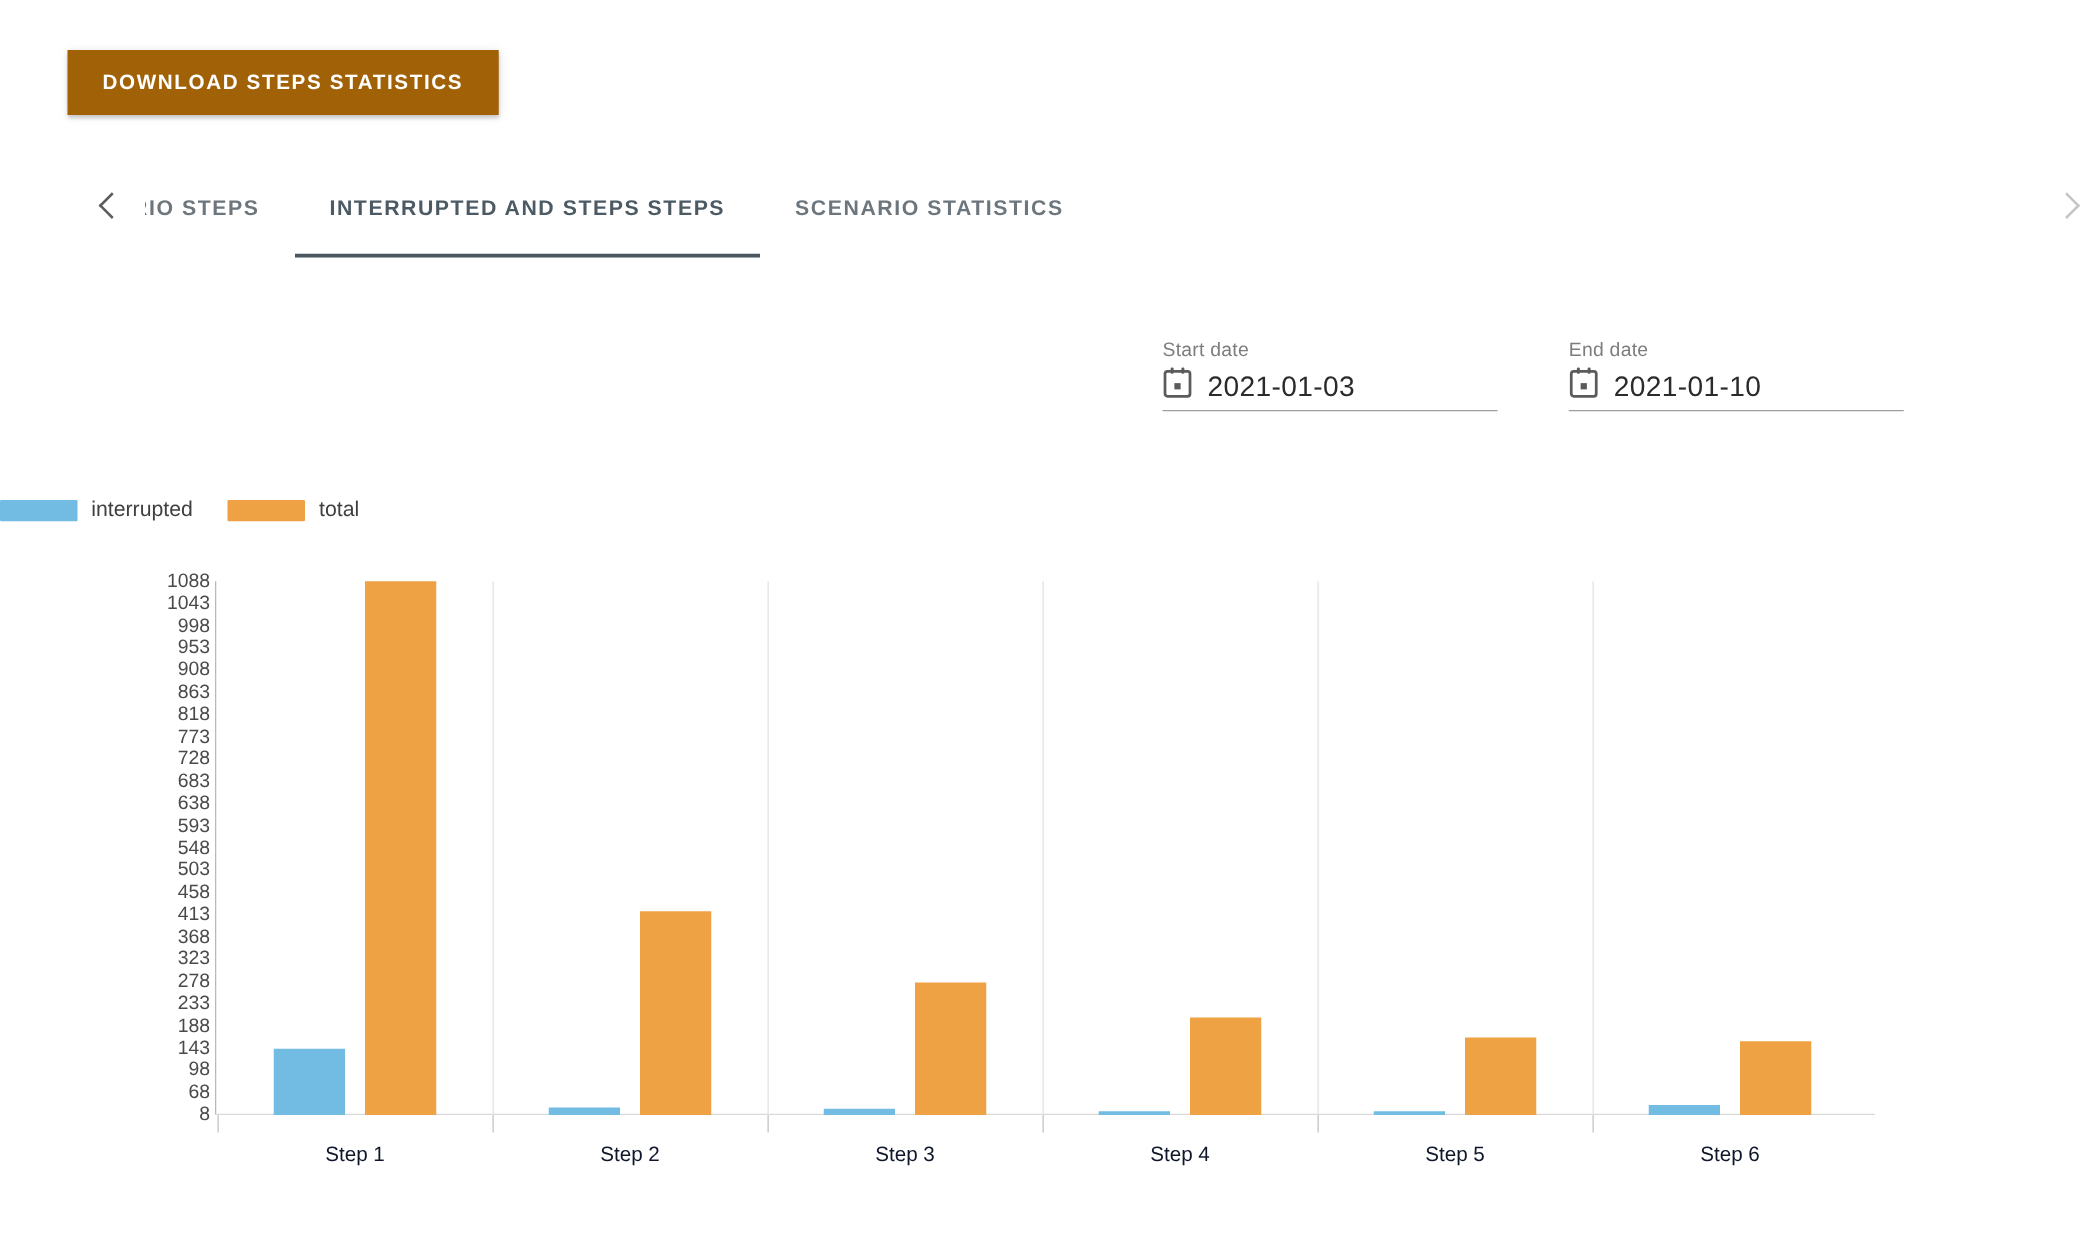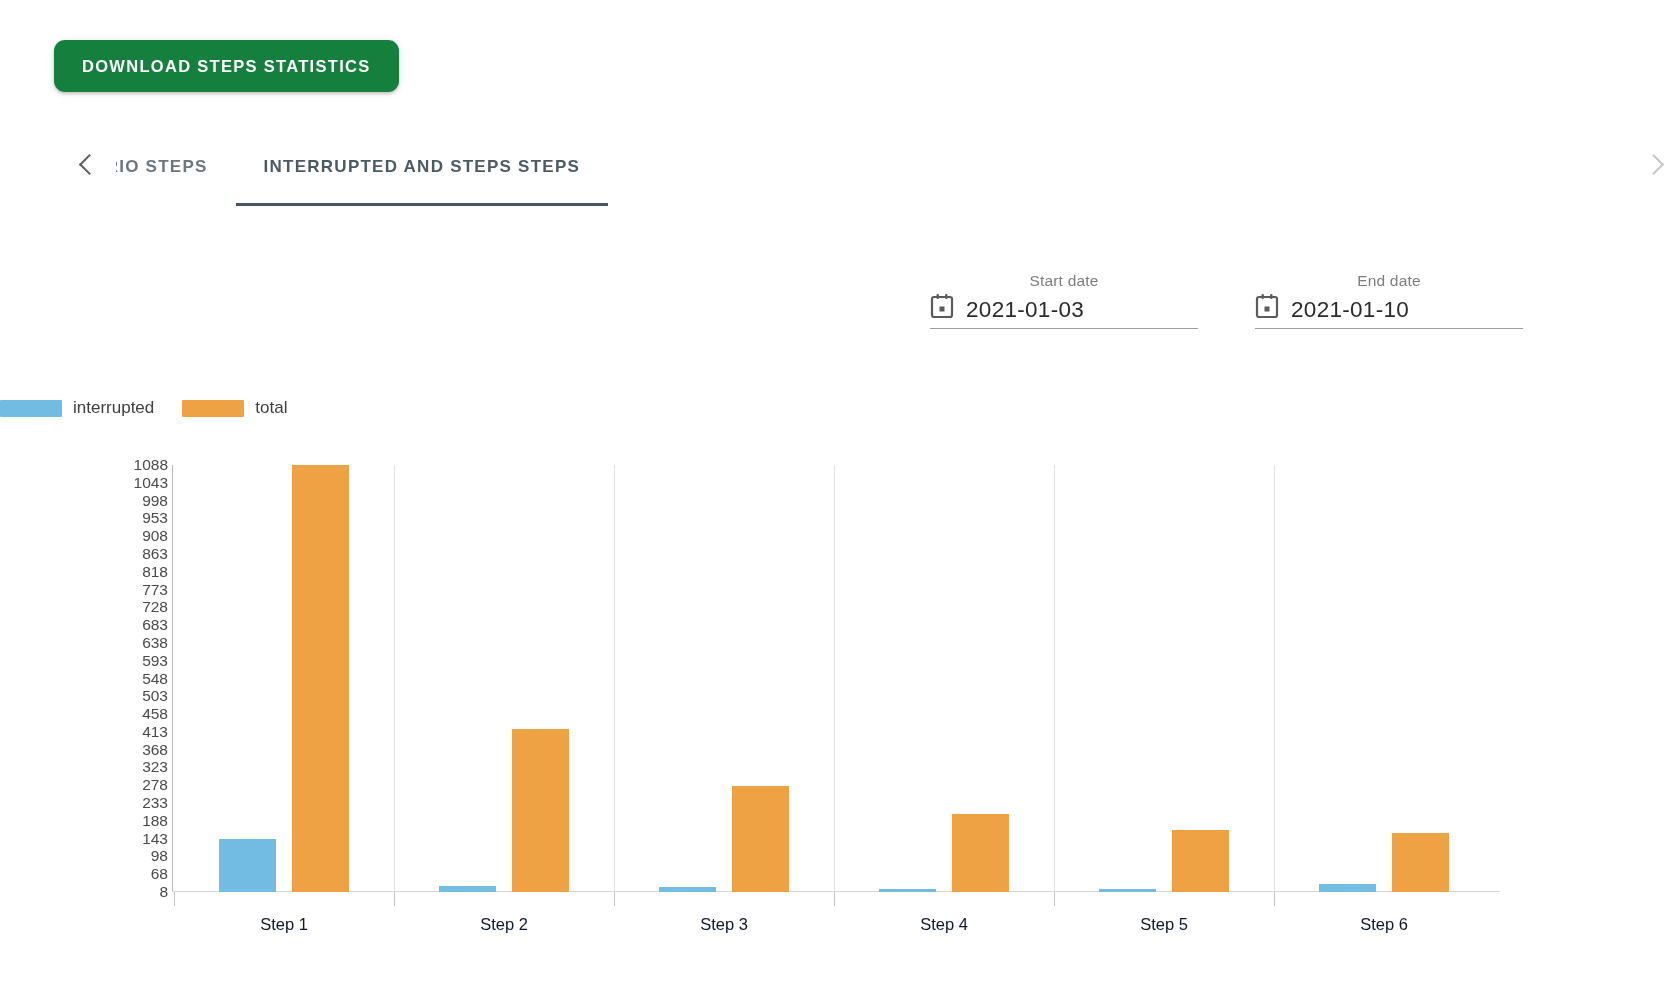--- a/index.html
+++ b/index.html
@@ -10,22 +10,22 @@
     font-family: "Liberation Sans", sans-serif;
     overflow: hidden;
   }
   .page { position: relative; width: 1680px; height: 992px; background:#fff; }
 
   
   .download-btn {
     position: absolute; left: 54px; top: 40px;
     height: 52px; padding: 0 28px;
     display: flex; align-items: center; justify-content: center;
-    background: #15803d; color: #ffffff;
-    border: none; border-radius: 11px;
+    background: #a16207; color: #ffffff;
+    border: none; border-radius: 0;
     font-size: 16.5px; font-weight: 700; letter-spacing: 1.3px;
     font-family: "Liberation Sans", sans-serif;
     cursor: pointer;
     box-shadow: 0 2px 3px rgba(0,0,0,.18), 0 1px 8px rgba(0,0,0,.10);
   }
 
   
   .tabbar {
     position: absolute; left: 0; top: 128px; width: 1680px; height: 82px;
     display: flex; align-items: flex-start;
@@ -57,21 +57,21 @@
   }
   .tab.clipped { margin-left: -78px; }
   .tab.active { color: #4c5a64; }
   .tab.active::after {
     content: ""; position: absolute; left: 0; right: 0; bottom: 0;
     height: 3px; background: #49565f;
   }
 
   
   .dates { position: absolute; top: 272px; left: 0; width: 1680px; height: 90px; }
-  .datefield { position: absolute; width: 268px; text-align: center; }
+  .datefield { position: absolute; width: 268px; }
   .datefield.start { left: 930px; }
   .datefield.end  { left: 1255px; }
   .date-label { font-size: 15.5px; color: #7d7d7d; letter-spacing: .2px; margin-bottom: 3px; }
   .date-row {
     display: flex; align-items: flex-end; gap: 12px;
     border-bottom: 1px solid #9e9e9e; padding-bottom: 7px;
   }
   .cal-icon { width: 24px; height: 26px; flex: 0 0 24px; position: relative; margin-bottom: 2px; }
   .date-value { font-size: 22.5px; color: #2b2b2b; letter-spacing: .3px; line-height: 1; }
 
@@ -121,20 +121,21 @@
 
   <button class="download-btn">DOWNLOAD STEPS STATISTICS</button>
 
   <div class="tabbar">
     <div class="tab-arrow left">
       <span class="chev l"></span>
     </div>
     <div class="tabs-scroll" id="tabs-scroll">
         <button class="tab clipped">ENARIO STEPS</button>
         <button class="tab active">INTERRUPTED AND STEPS STEPS</button>
+        <button class="tab">SCENARIO STATISTICS</button>
       </div>
     <div class="tab-arrow">
       <span class="chev r"></span>
     </div>
   </div>
 
   <div class="dates">
     <div class="datefield start">
       <div class="date-label">Start date</div>
       <div class="date-row">

